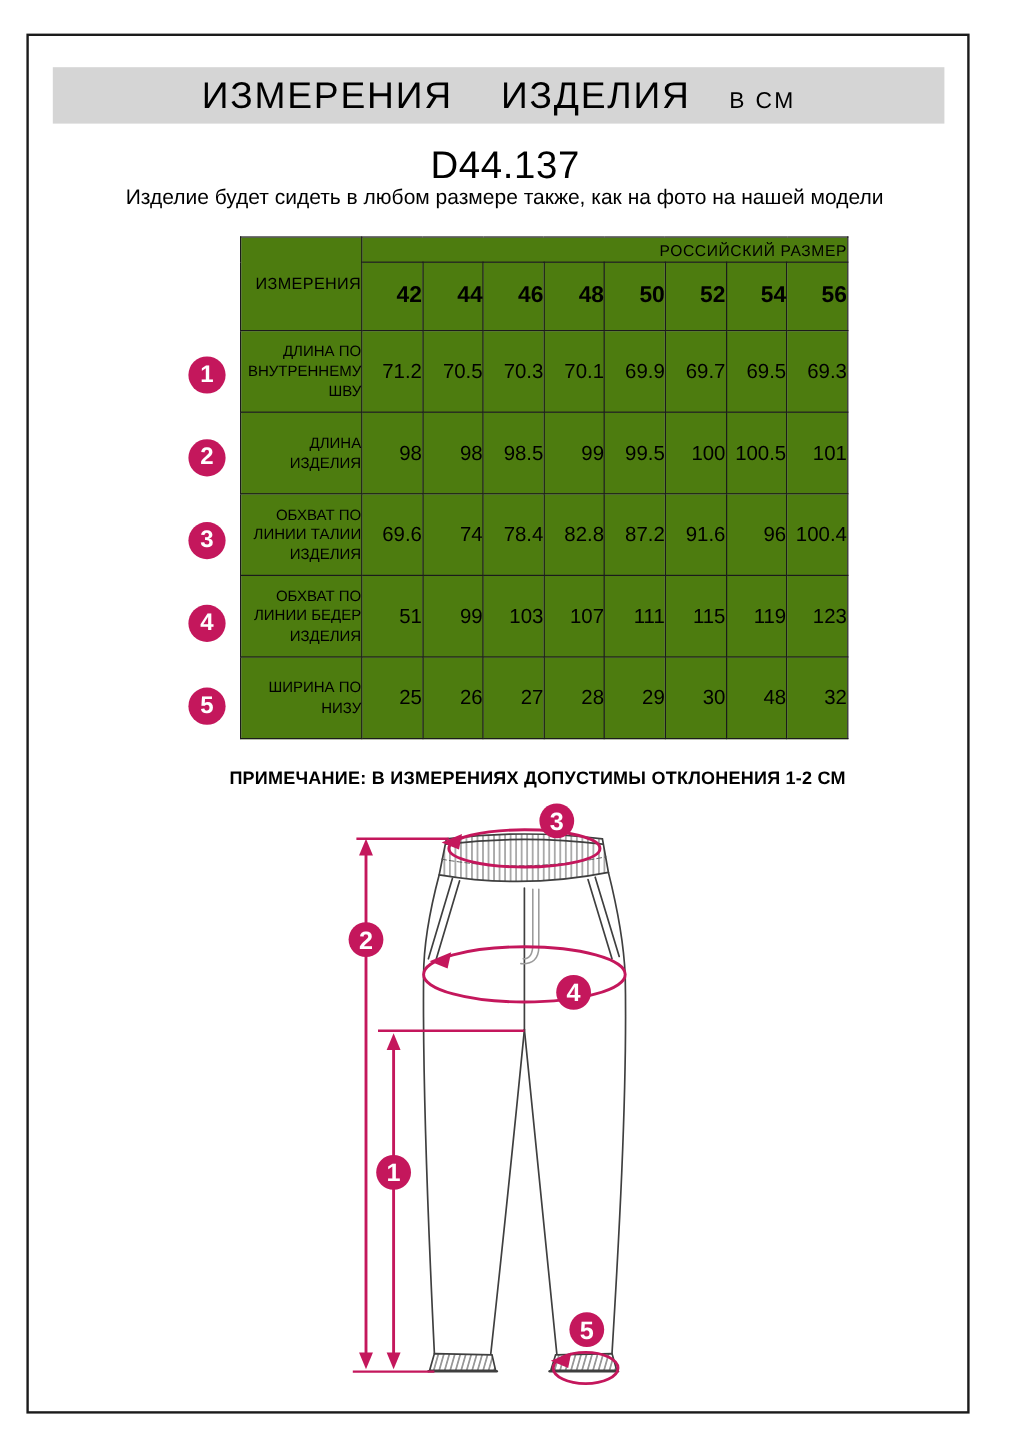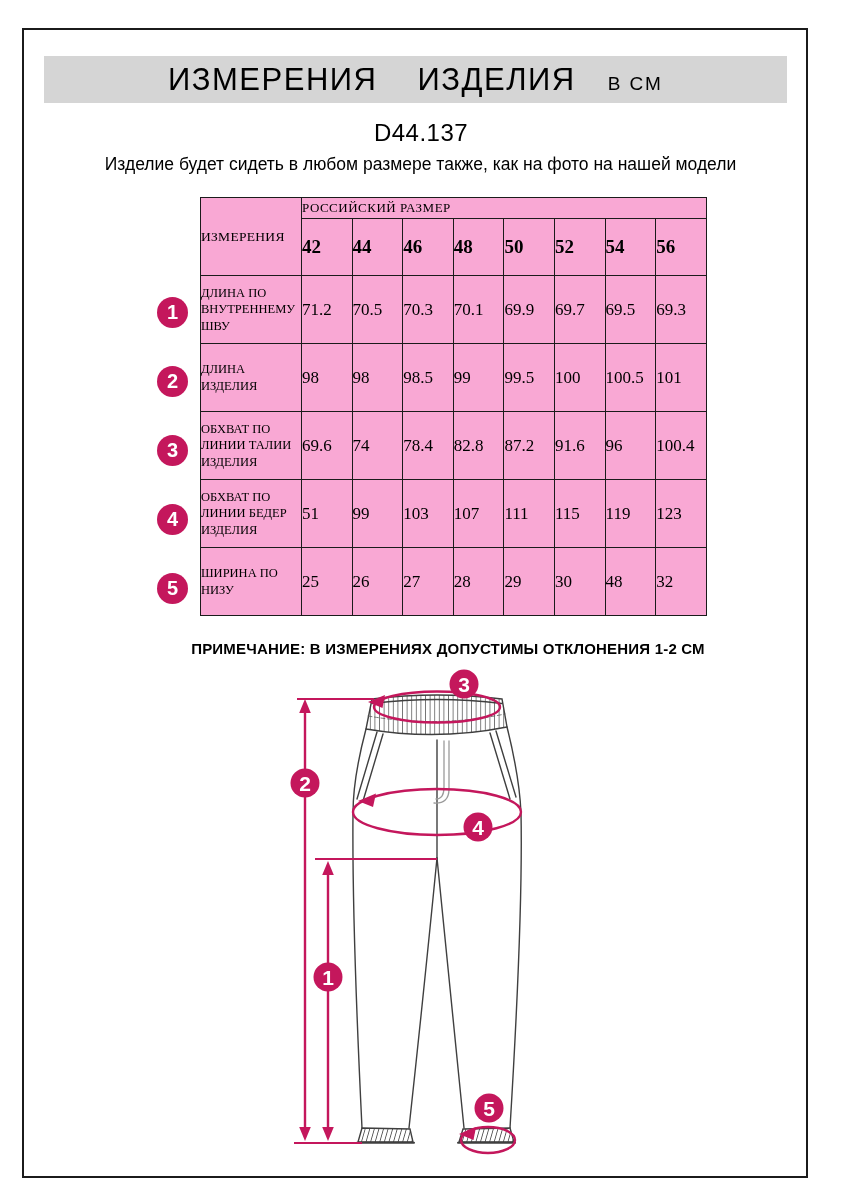--- a/index.html
+++ b/index.html
@@ -13,32 +13,32 @@
   }
   .title-bar{
     position:absolute;left:44px;top:56px;width:743px;height:47px;
     background:#d5d5d5;display:flex;align-items:baseline;justify-content:center;
   }
   .title-bar .t1{font-size:31px;font-weight:400;letter-spacing:1.5px;line-height:47px;}
   .title-bar .t2{font-size:31px;font-weight:400;letter-spacing:1.5px;margin-left:40px;line-height:47px;}
   .title-bar .t3{font-size:19px;font-weight:400;letter-spacing:2px;margin-left:32px;}
   .product-code{
     position:absolute;left:22px;top:119px;width:798px;text-align:center;
-    font-size:24px;letter-spacing:0.5px;
+    font-size:32px;letter-spacing:0.5px;
   }
   .subtitle{
     position:absolute;left:22px;top:154px;width:797px;text-align:center;
     font-size:17.5px;
   }
   table.size-table{
     position:absolute;left:200px;top:197px;border-collapse:collapse;table-layout:fixed;
   }
   table.size-table td{
-    border:1.5px solid #1b1b1b;text-align:left;vertical-align:middle;
-    padding:0;background:#f9a8d4;font-family:Liberation Serif, serif;
+    border:1.5px solid #1b1b1b;text-align:right;vertical-align:middle;
+    padding:0;background:#4d7c0f;
   }
   td.cell-measure{width:100px;font-size:13.5px;letter-spacing:0.3px;}
   td.cell-group{height:20px;font-size:13px;letter-spacing:0.5px;}
   tr.r-sizes td{height:56px;font-size:19px;font-weight:700;width:49.6px;}
   tr.r-data{height:68px;}
   td.cell-label{font-size:12.5px;line-height:1.3;padding:2px 3px;}
   td.cell-value{font-size:17px;}
   .badge-col{position:absolute;left:157px;top:0;width:31px;}
   .row-badge{
     position:absolute;left:0;width:31px;height:31px;border-radius:50%;

